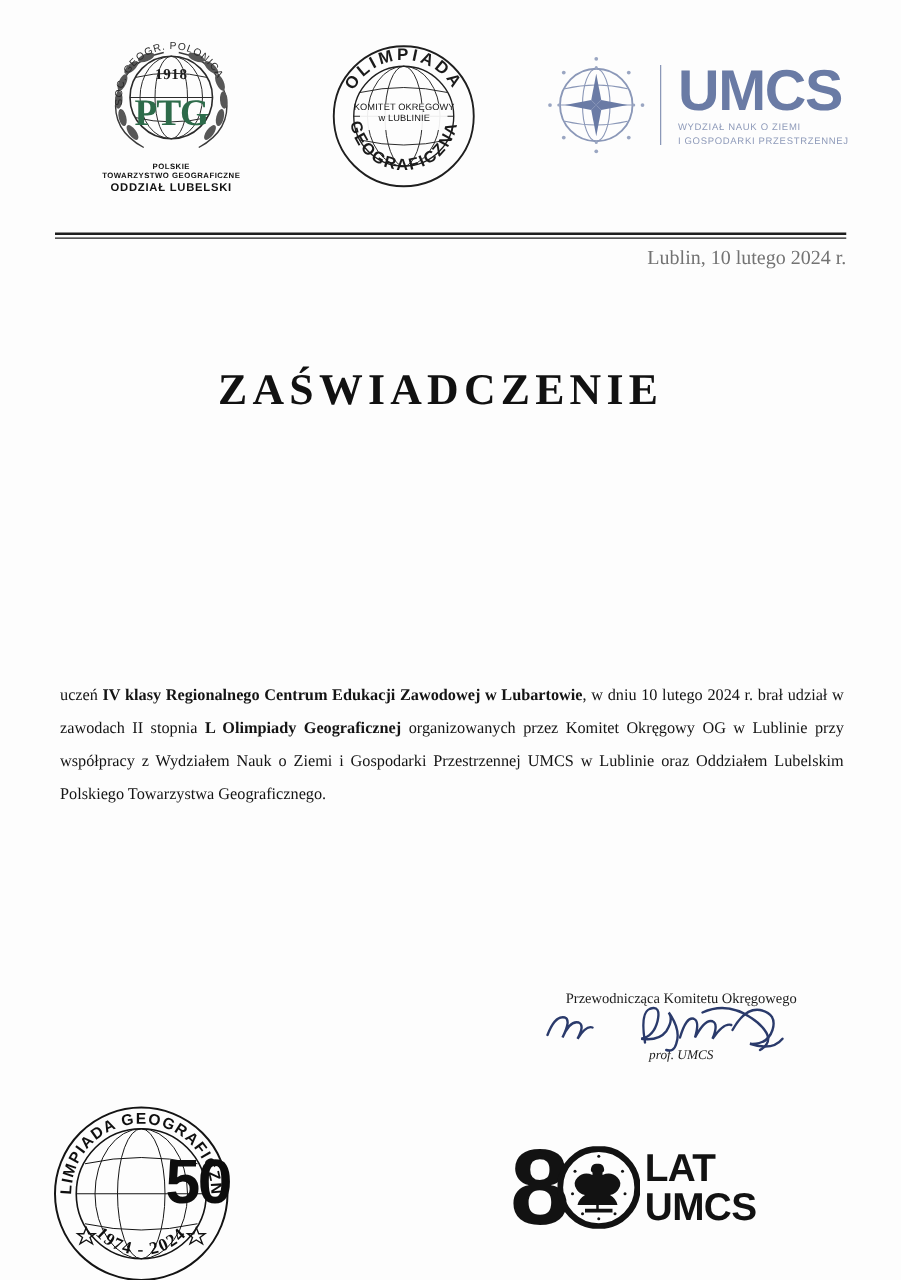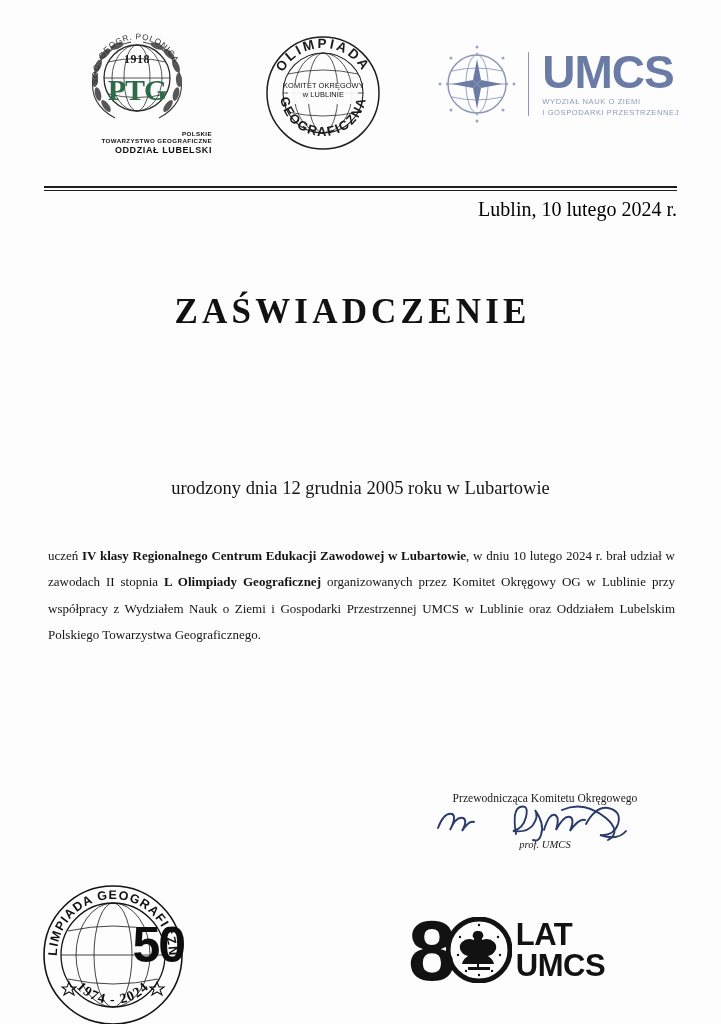--- a/index.html
+++ b/index.html
@@ -36,21 +36,21 @@
     height: 140px;
     margin-left: 22px;
   }
   .ptg-emblem {
     position: relative;
     width: 112px;
     height: 104px;
     margin: 0 auto;
   }
   .ptg-caption {
-    text-align: right;
+    text-align: center;
     font-family: "Liberation Sans", sans-serif;
     color: #111;
     margin-top: -2px;
   }
   .ptg-cap1 { font-size: 6.2px; letter-spacing: .4px; font-weight: 700; }
   .ptg-cap2 { font-size: 6.2px; letter-spacing: .4px; font-weight: 700; }
   .ptg-cap3 { font-size: 9px; letter-spacing: .6px; font-weight: 700; margin-top: 1px; }
 
   
   .og-seal {
@@ -111,22 +111,22 @@
     width: 633px;
   }
   .rule-thick { height: 2.4px; background: #1d1d1d; }
   .rule-thin  { height: 1px;  background: #1d1d1d; margin-top: 1.6px; }
 
   
   .date-line {
     position: absolute;
     top: 198px;
     right: 44px;
-    font-size: 20px;
-    color: #000000;
+    font-size: 16px;
+    color: #737373;
     margin-left: 27px;
   }
 
   
   .doc-title {
     position: absolute;
     top: 292px;
     left: 0; right: 16px;
     text-align: center;
     font-size: 35px;
@@ -381,21 +381,20 @@
   </div>
 
   <div class="rule-wrap">
     <div class="rule-thick"></div>
     <div class="rule-thin"></div>
   </div>
   <div class="date-line">Lublin, 10 lutego 2024 r.</div>
 
   <div class="doc-title">ZAŚWIADCZENIE</div>
 
-  <div class="birth-line">urodzony dnia 12 grudnia 2005 roku w Lubartowie</div>
 
   <div class="body-text">
     <span>uczeń </span><b>IV klasy Regionalnego Centrum Edukacji Zawodowej w Lubartowie</b><span>, w dniu 10 lutego 2024 r. brał udział w zawodach II stopnia </span><b>L Olimpiady Geograficznej</b><span> organizowanych przez Komitet Okręgowy OG w Lublinie przy współpracy z Wydziałem Nauk o Ziemi i Gospodarki Przestrzennej UMCS w Lublinie oraz Oddziałem Lubelskim Polskiego Towarzystwa Geograficznego.</span>
   </div>
 
   <div class="signature-block">
     <div class="sig-role">
       <div>Przewodnicząca Komitetu Okręgowego</div>
     </div>
     <div class="sig-ink">

